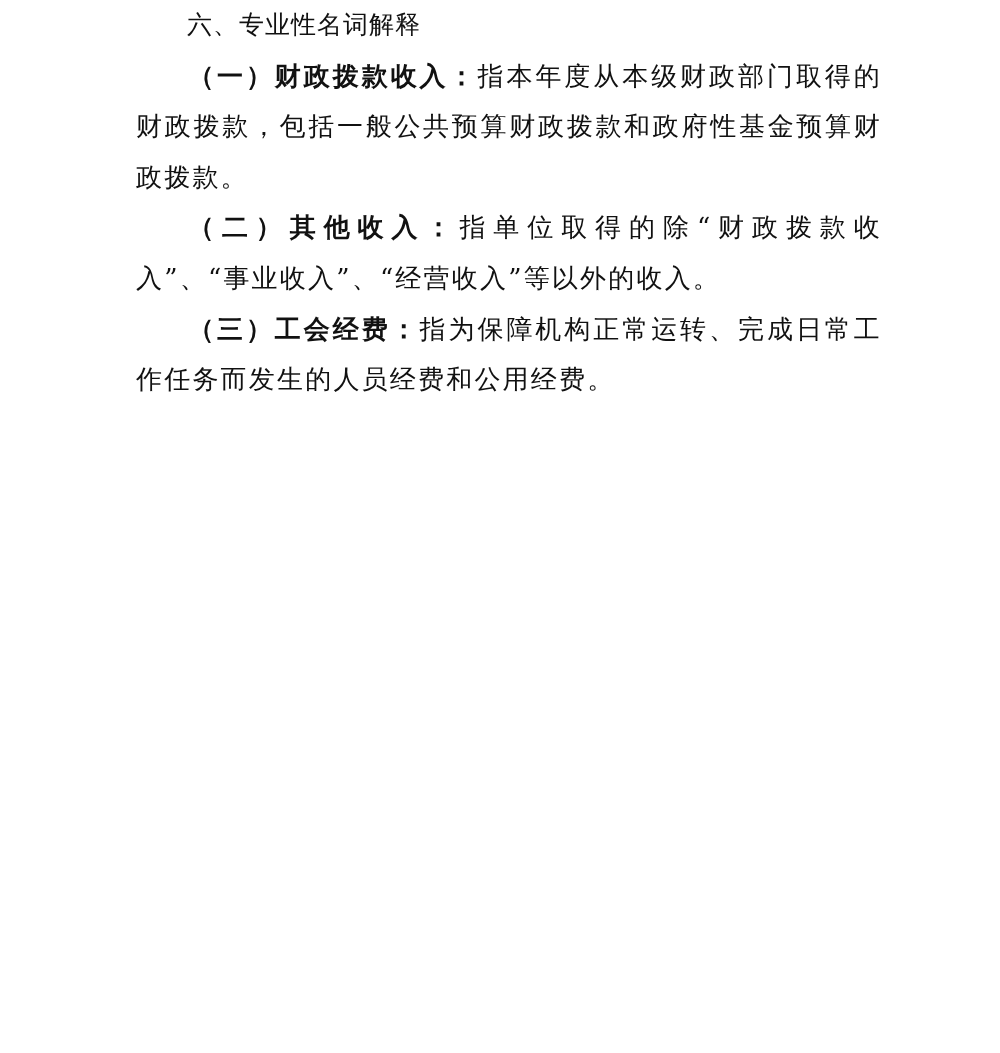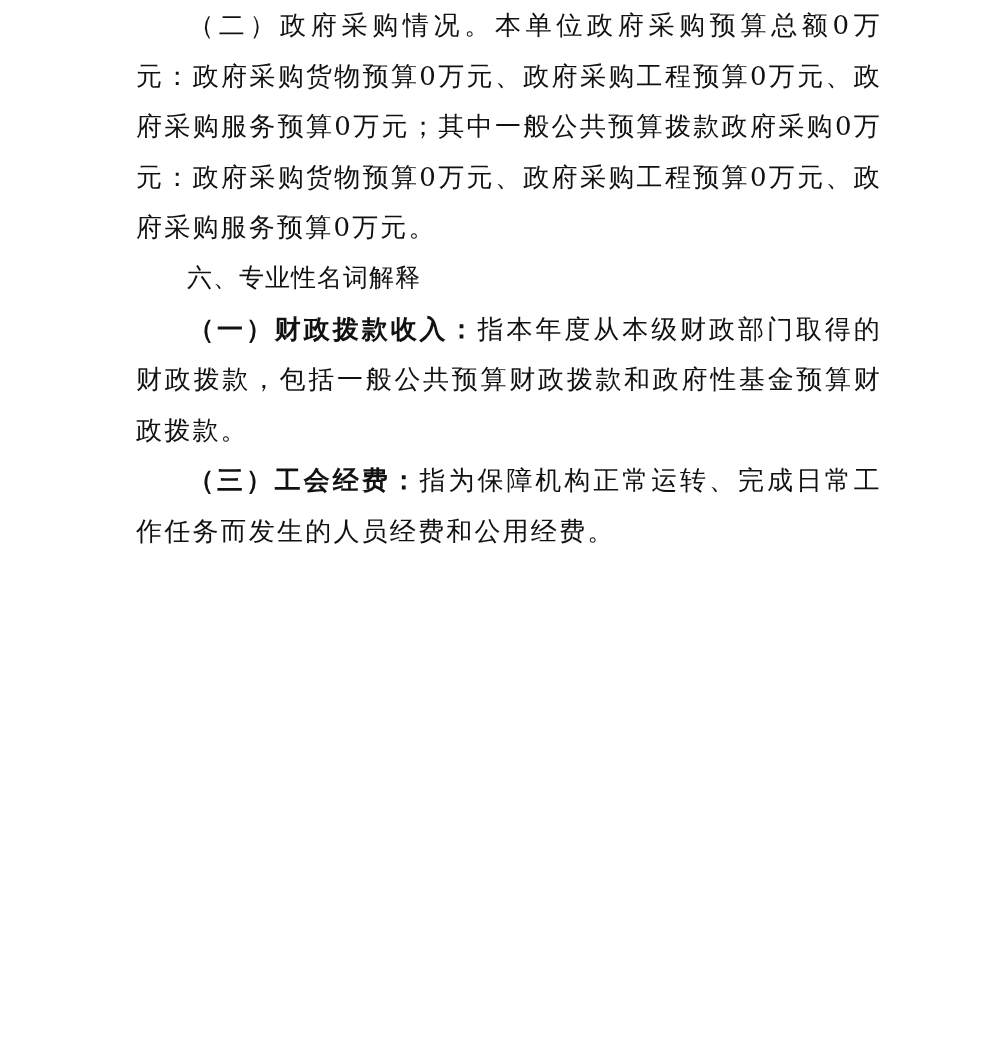--- a/index.html
+++ b/index.html
@@ -18,30 +18,30 @@
   }
   .lead { }
   .term { font-weight:bold; }
 </style>
 </head>
 <body>
 
 <div class="page">
 
 
-  <p class="p indent">
-    <span class="lead">（二）政府采购情况。</span><span>本单位政府采购预算总额0万元：政府采购货物预算0万元、政府采购工程预算0万元、政府采购服务预算0万元；其中一般公共预算拨款政府采购0万元：政府采购货物预算0万元、政府采购工程预算0万元、政府采购服务预算0万元。</span>
-  </p>
 
 
 
   <h2 class="heading">六、专业性名词解释</h2>
 
   <p class="p indent">
     <span class="term">（一）财政拨款收入：</span><span>指本年度从本级财政部门取得的财政拨款，包括一般公共预算财政拨款和政府性基金预算财政拨款。</span>
   </p>
 
+  <p class="p indent">
+    <span class="term">（二）其他收入：</span><span>指单位取得的除“财政拨款收入”、“事业收入”、“经营收入”等以外的收入。</span>
+  </p>
 
   <p class="p indent">
     <span class="term">（三）工会经费：</span><span>指为保障机构正常运转、完成日常工作任务而发生的人员经费和公用经费。</span>
   </p>
 
 </div>
 
 </body></html>

